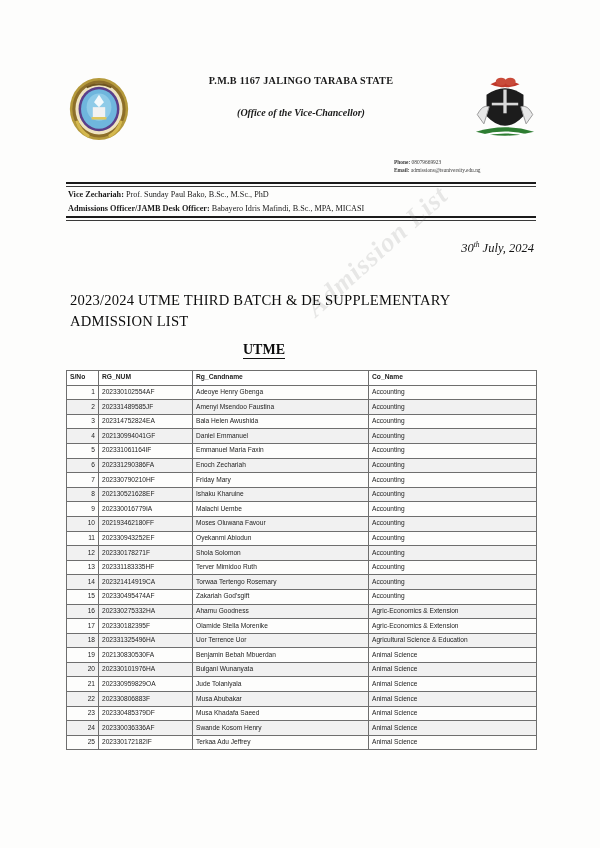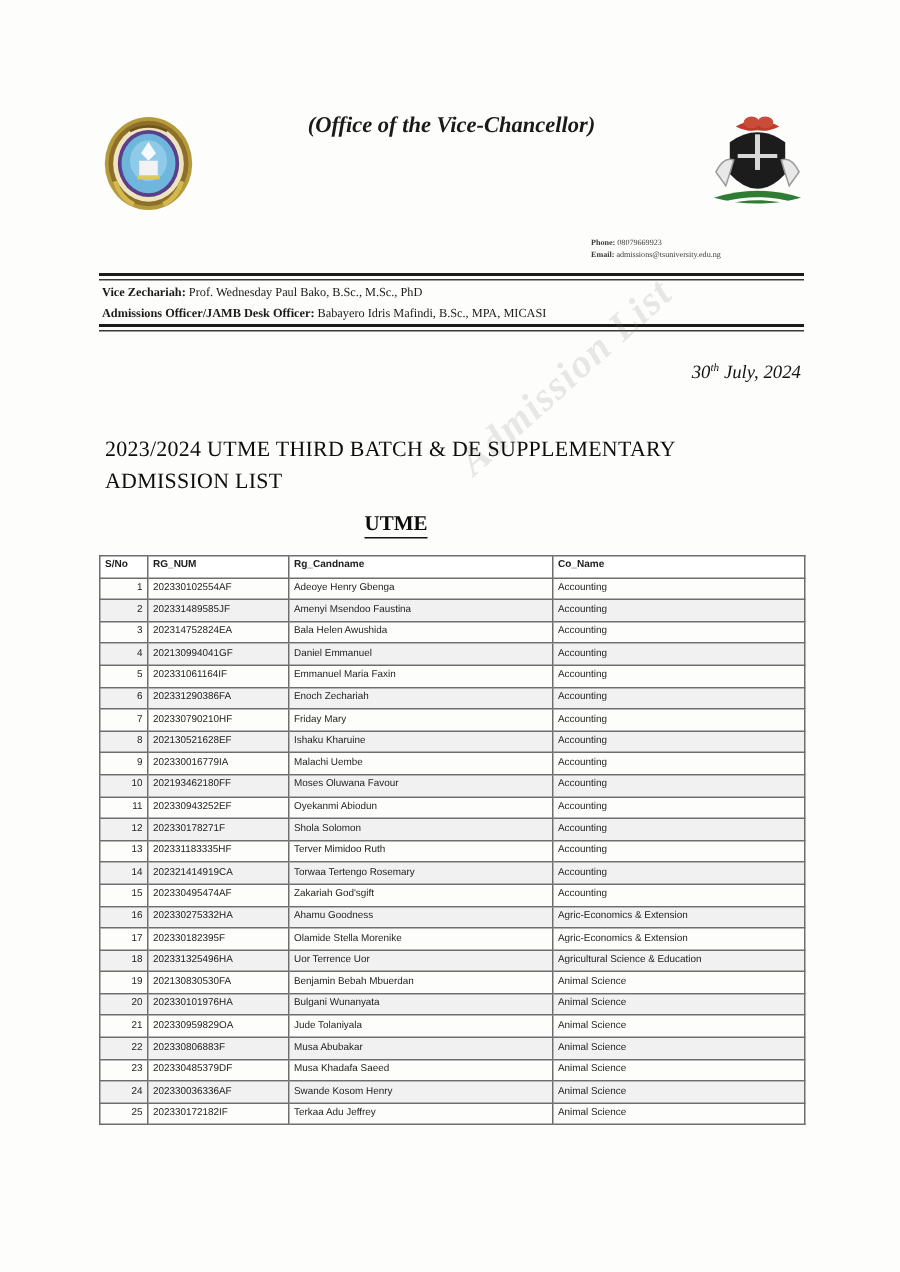--- a/index.html
+++ b/index.html
@@ -75,25 +75,25 @@
   .uni-pmb {
     font-family: "Liberation Serif", serif;
     font-size: 10.2px;
     font-weight: 700;
     color: #1a1a1a;
     letter-spacing: 0.25px;
     margin-top: 3px;
   }
   .uni-office {
     font-family: "Liberation Serif", serif;
-    font-size: 15px;
+    font-size: 10px;
     font-weight: 700;
     font-style: italic;
     color: #1a1a1a;
-    margin-top: 4px;
+    margin-top: 21px;
     text-align: center;
   }
   .contact {
     position: absolute;
     left: 330px; top: 92px;
     font-family: "Liberation Serif", serif;
     font-size: 5.4px;
     color: #3b3b3b;
     line-height: 1.55;
   }
@@ -220,20 +220,21 @@
       <ellipse cx="50" cy="50" rx="20" ry="22" fill="#8fcbe8"></ellipse>
       <path d="M50 30 L58 42 L50 50 L42 42 Z" fill="#ffffff" opacity="0.9"></path>
       <rect x="40" y="50" width="20" height="16" fill="#f2f2f2"></rect>
       <rect x="38" y="66" width="24" height="4" fill="#e2c75a"></rect>
       <path d="M30 18 Q50 8 70 18" stroke="#6e5520" stroke-width="3" fill="none"></path>
       <path d="M14 72 Q20 90 34 97" stroke="#d4b84e" stroke-width="5" fill="none"></path>
       <path d="M86 72 Q80 90 66 97" stroke="#d4b84e" stroke-width="5" fill="none"></path>
     </svg>
 
     <div class="head-text">
+      <div class="uni-pmb">P.M.B 1167 JALINGO TARABA STATE</div>
       <div class="uni-office">(Office of the Vice-Chancellor)</div>
     </div>
 
     <svg class="crest-right" viewBox="0 0 100 106">
       <path d="M22 30 Q50 10 78 30 L78 62 Q50 92 22 62 Z" fill="#1c1c1c"></path>
       <path d="M50 22 L50 58" stroke="#d8d8d8" stroke-width="5"></path>
       <path d="M30 44 L70 44" stroke="#d8d8d8" stroke-width="4"></path>
       <path d="M28 14 Q50 2 72 14 Q60 20 50 18 Q40 20 28 14 Z" fill="#c0392b"></path>
       <ellipse cx="44" cy="10" rx="8" ry="6" fill="#c94b3a"></ellipse>
       <ellipse cx="58" cy="10" rx="8" ry="6" fill="#c94b3a"></ellipse>
@@ -254,21 +255,21 @@
       </div>
     </div>
   </div>
 
   <div class="rule-thick" style="top:182px"></div>
   <div class="rule-thin" style="top:186px"></div>
 
   <div class="officers">
     <div>
       <span class="role">Vice Zechariah:</span>
-      <span>Prof. Wednesday Paul Bako, B.Sc., M.Sc., PhD</span>
+      <span>Prof. Sunday Paul Bako, B.Sc., M.Sc., PhD</span>
     </div>
     <div>
       <span class="role">Admissions Officer/JAMB Desk Officer:</span>
       <span>Babayero Idris Mafindi, B.Sc., MPA, MICASI</span>
     </div>
   </div>
 
   <div class="rule-thick" style="top:216px"></div>
   <div class="rule-thin" style="top:220px"></div>
 

